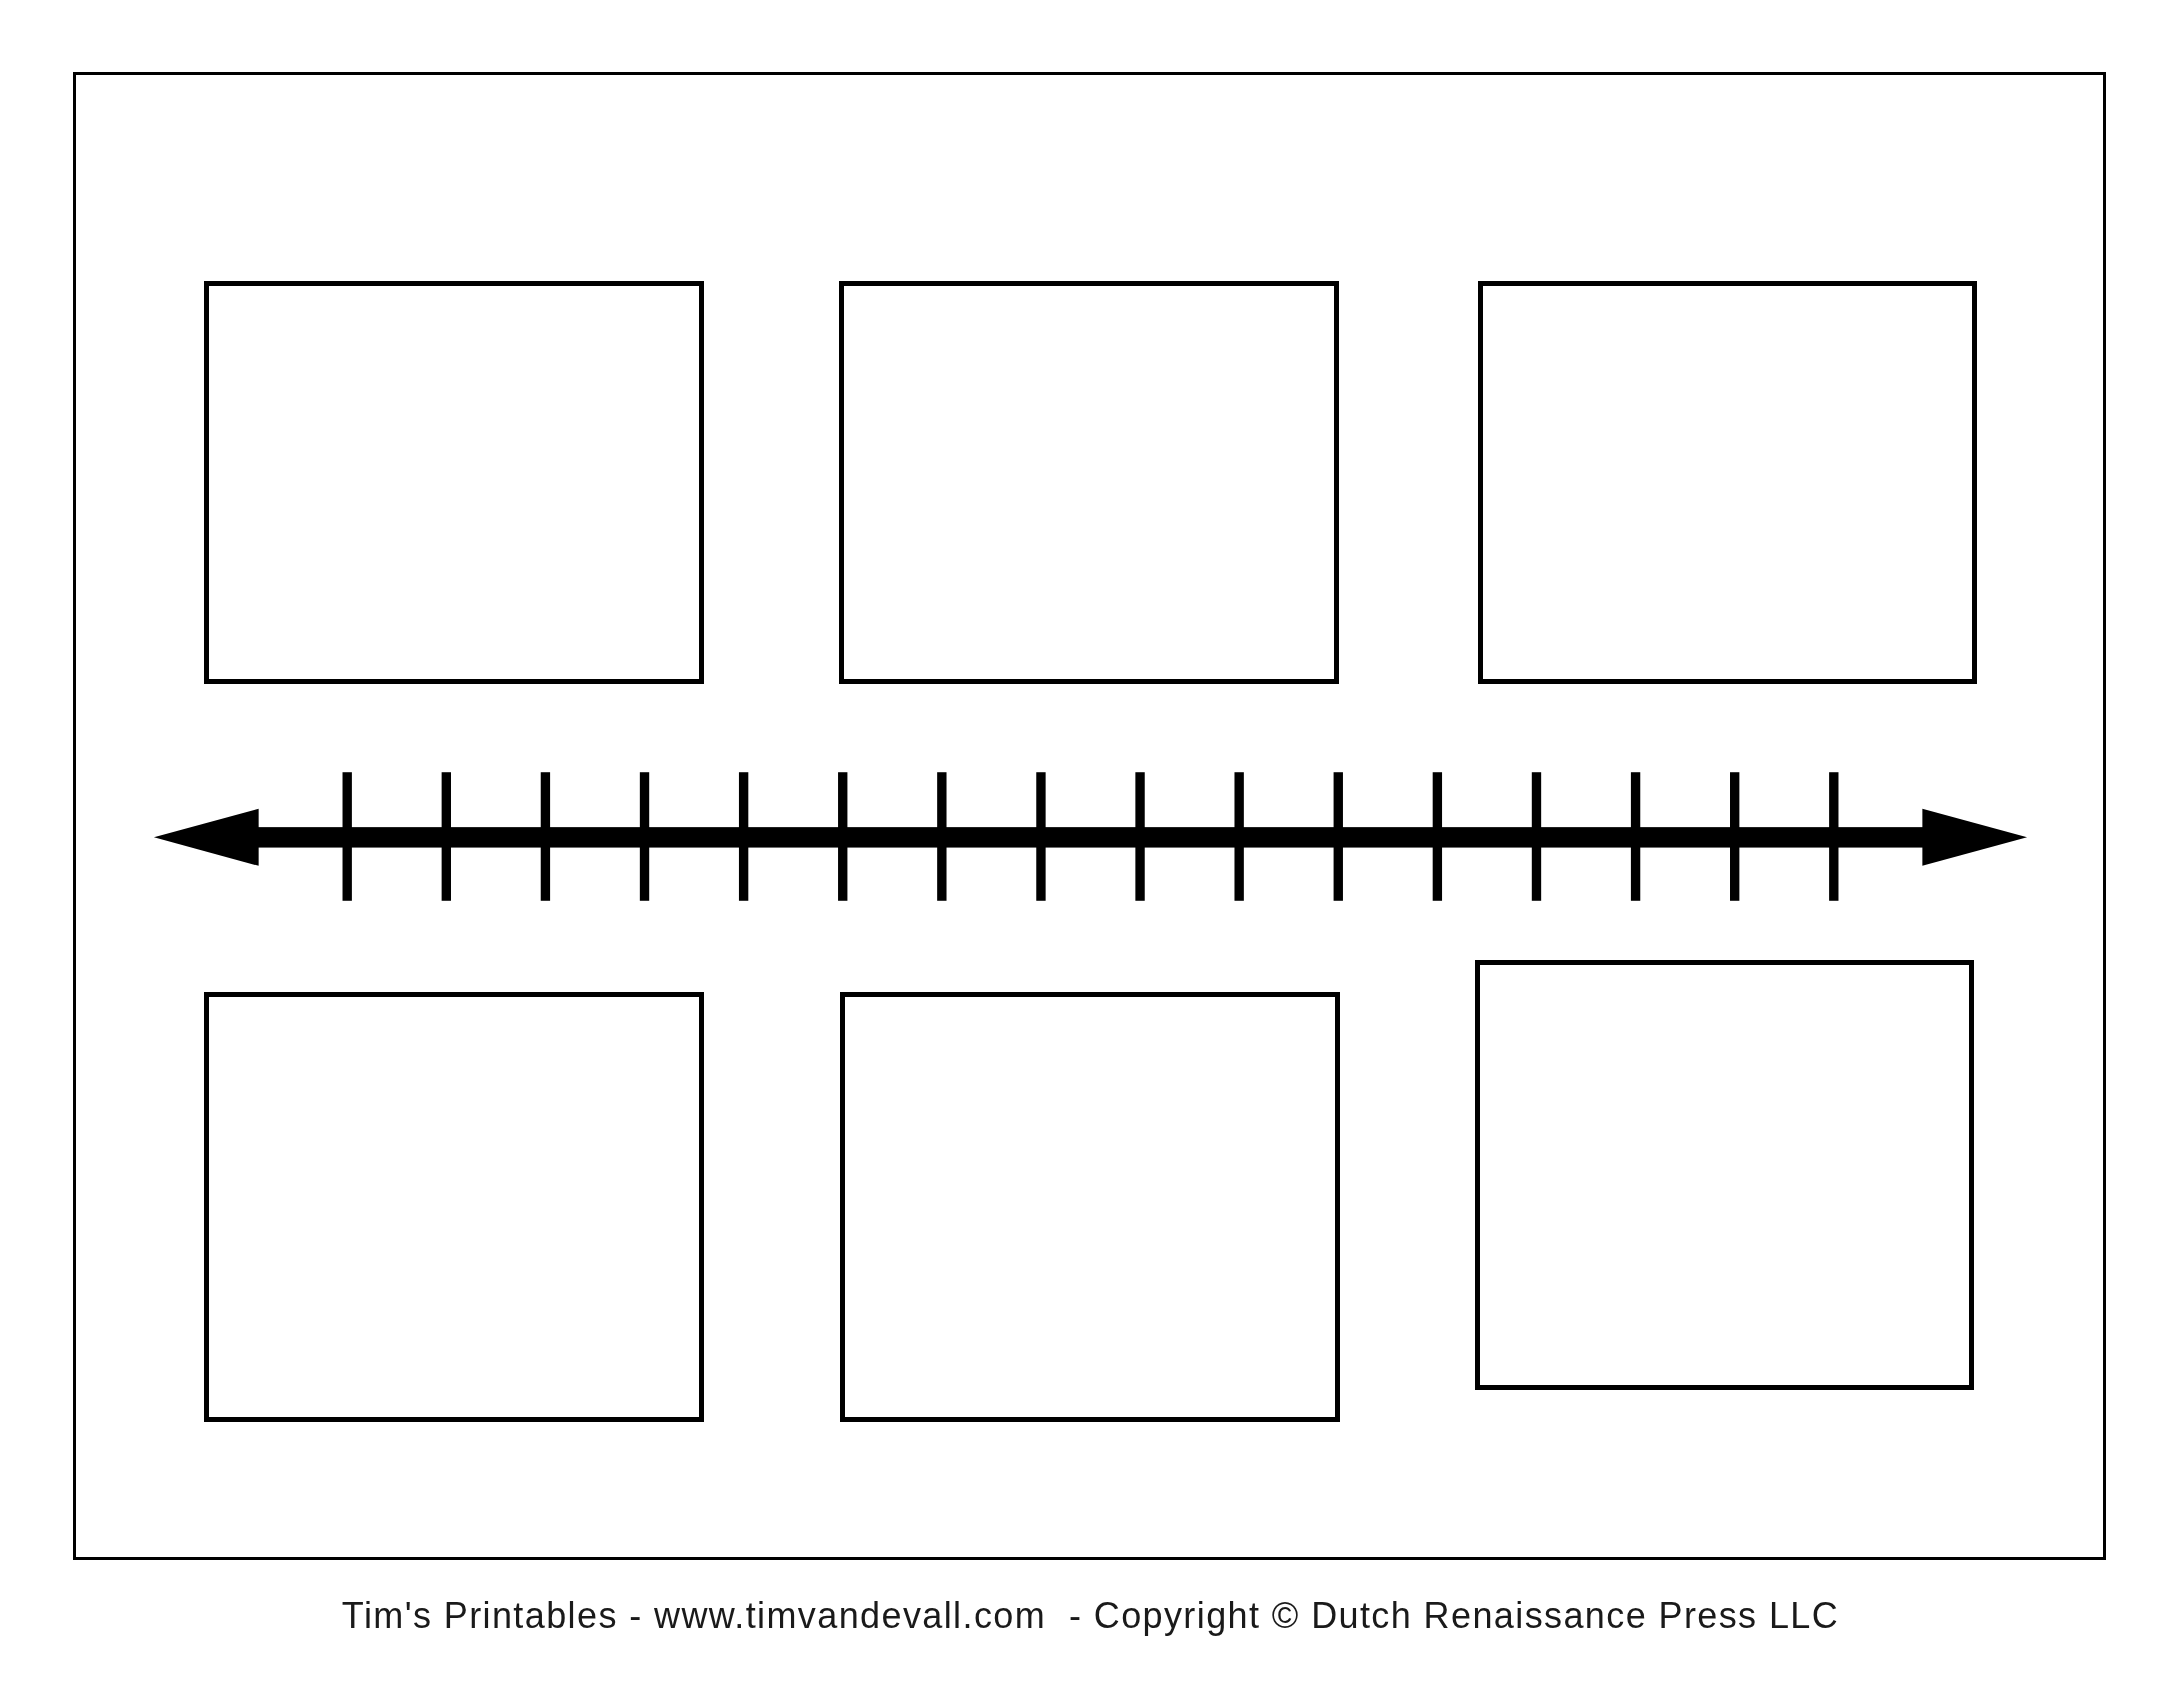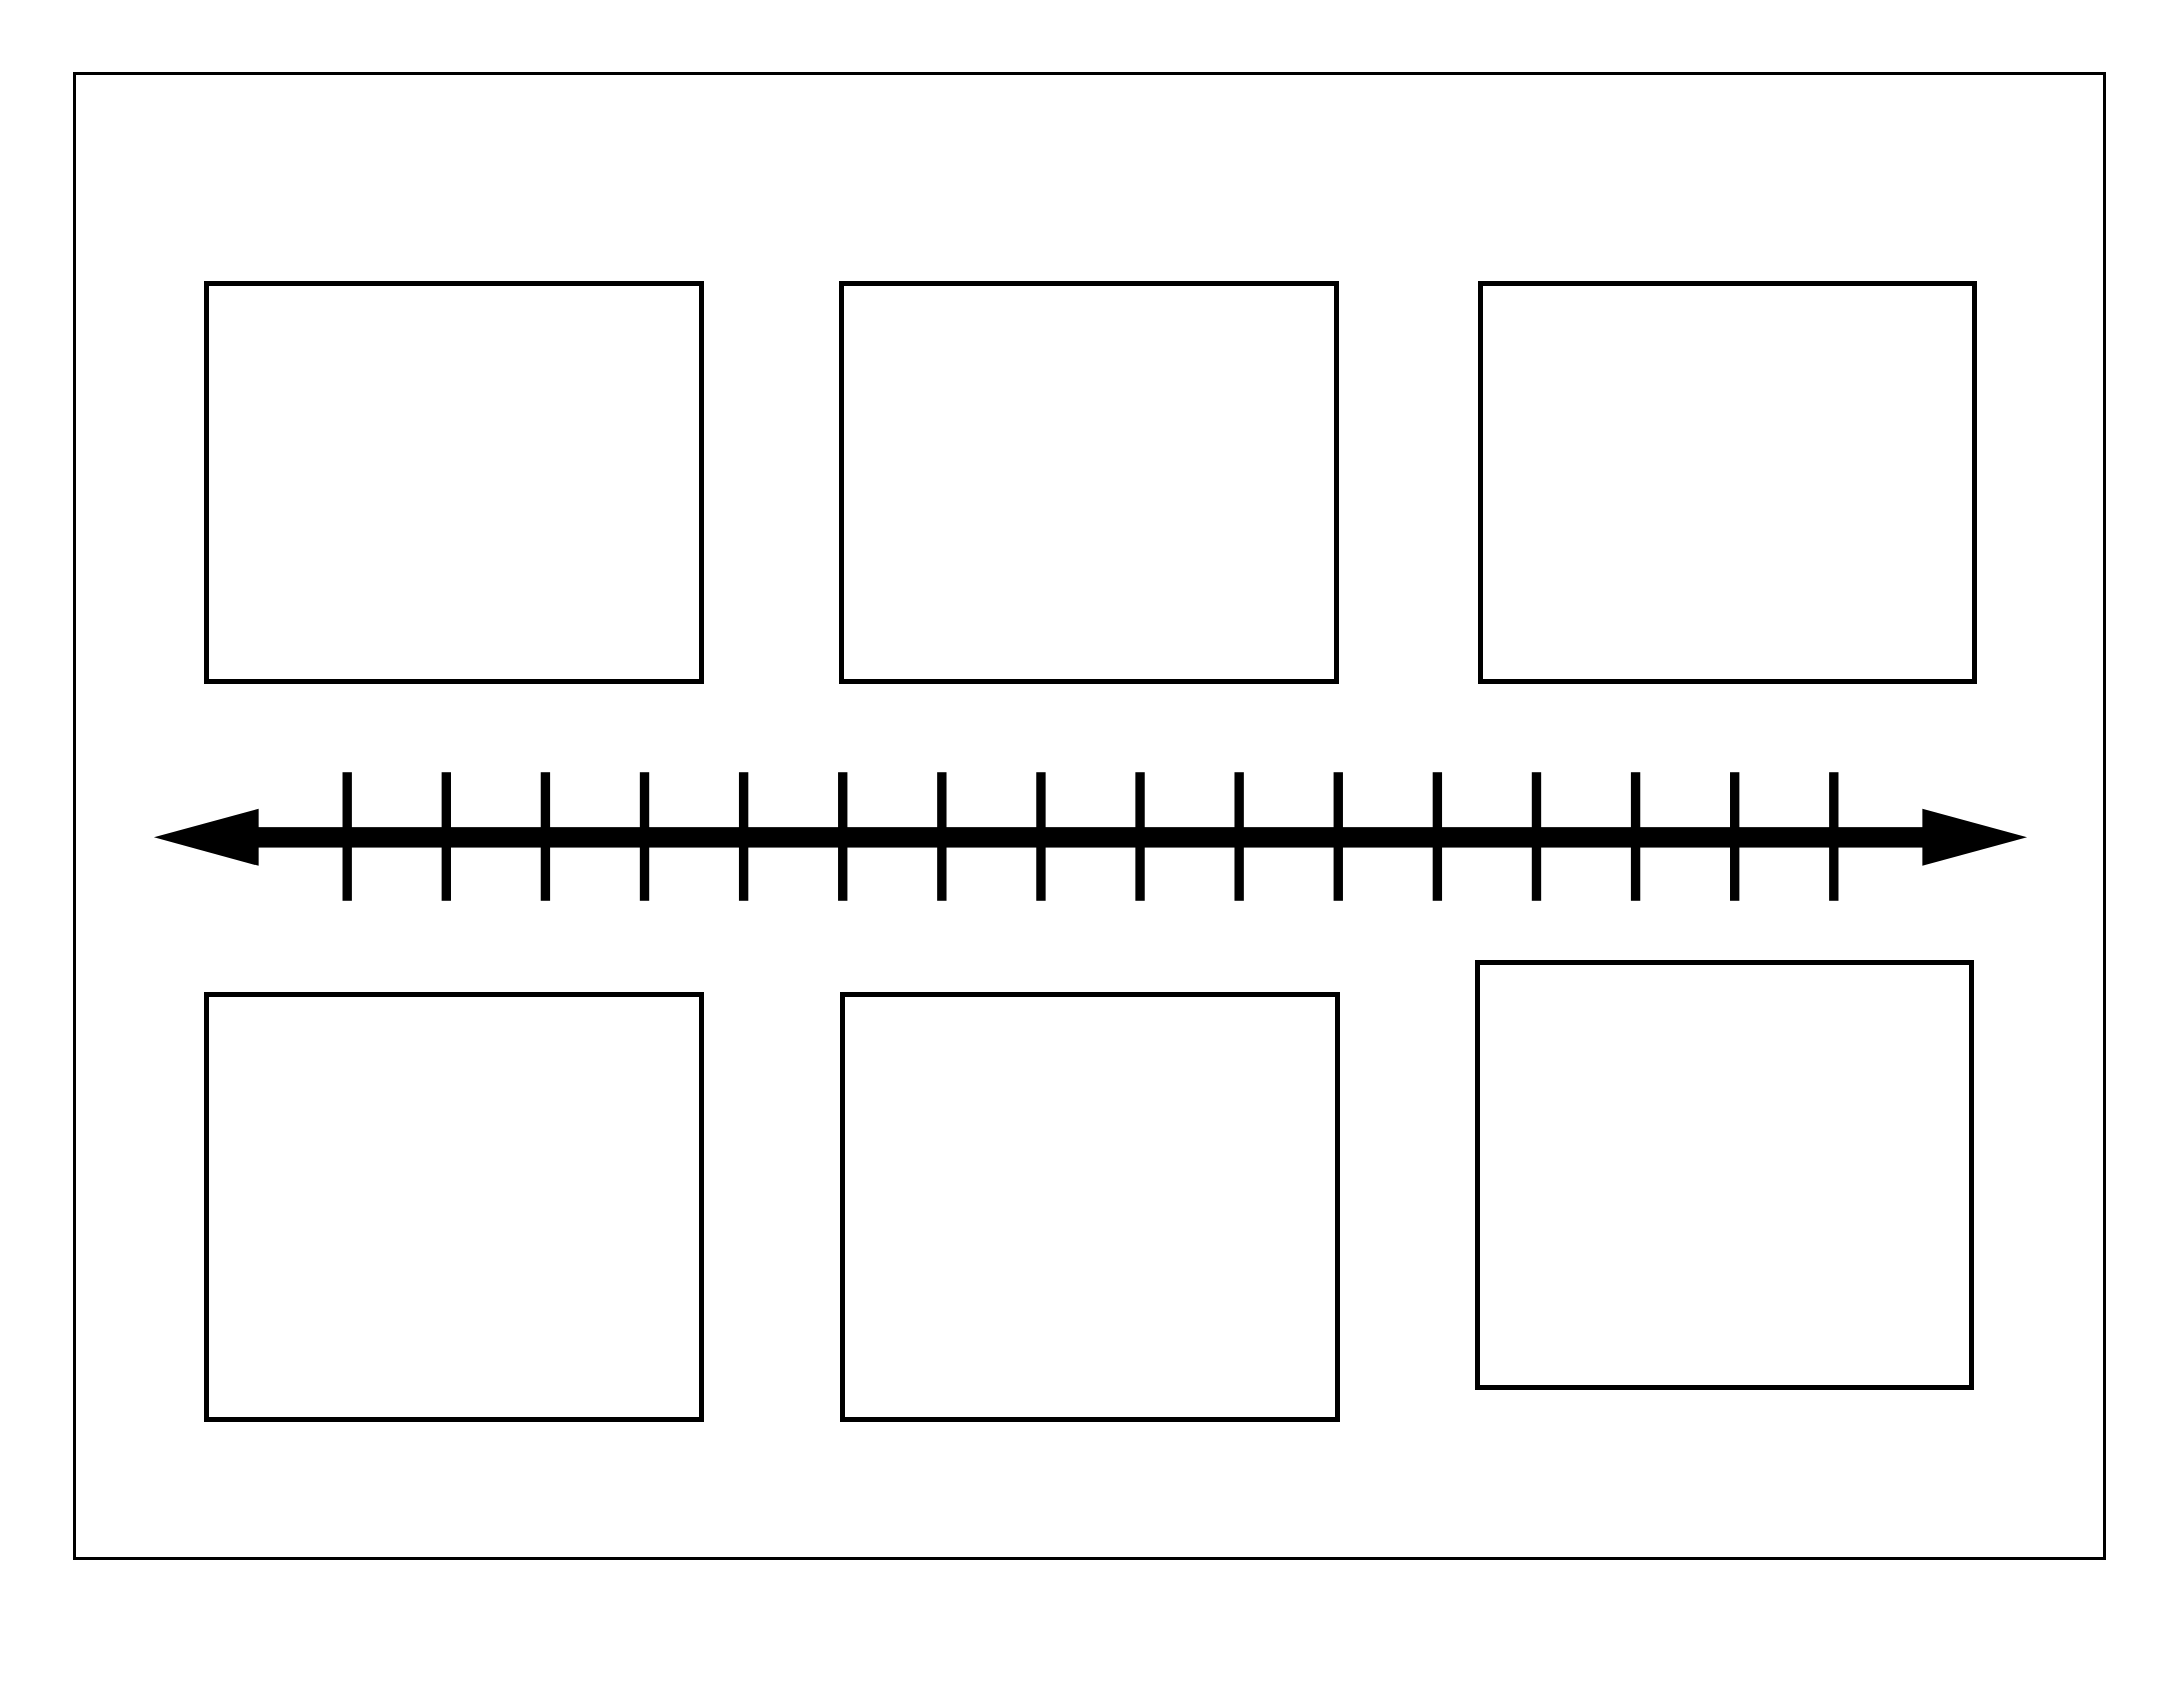--- a/index.html
+++ b/index.html
@@ -93,15 +93,16 @@
         <rect x="1279.1" y="12" width="11" height="151" fill="#000000"></rect>
         <rect x="1395.5" y="12" width="11" height="151" fill="#000000"></rect>
         <rect x="1511.9" y="12" width="11" height="151" fill="#000000"></rect>
         <rect x="1628.3" y="12" width="11" height="151" fill="#000000"></rect>
         <rect x="1744.7" y="12" width="11" height="151" fill="#000000"></rect>
         <rect x="1861.1" y="12" width="11" height="151" fill="#000000"></rect>
         <rect x="1977.5" y="12" width="11" height="151" fill="#000000"></rect>
       </g>
   </svg>
 
+  <div class="footer">Tim's Printables - www.timvandevall.com  - Copyright © Dutch Renaissance Press LLC</div>
 
 </div>
 
 
 </body></html>

